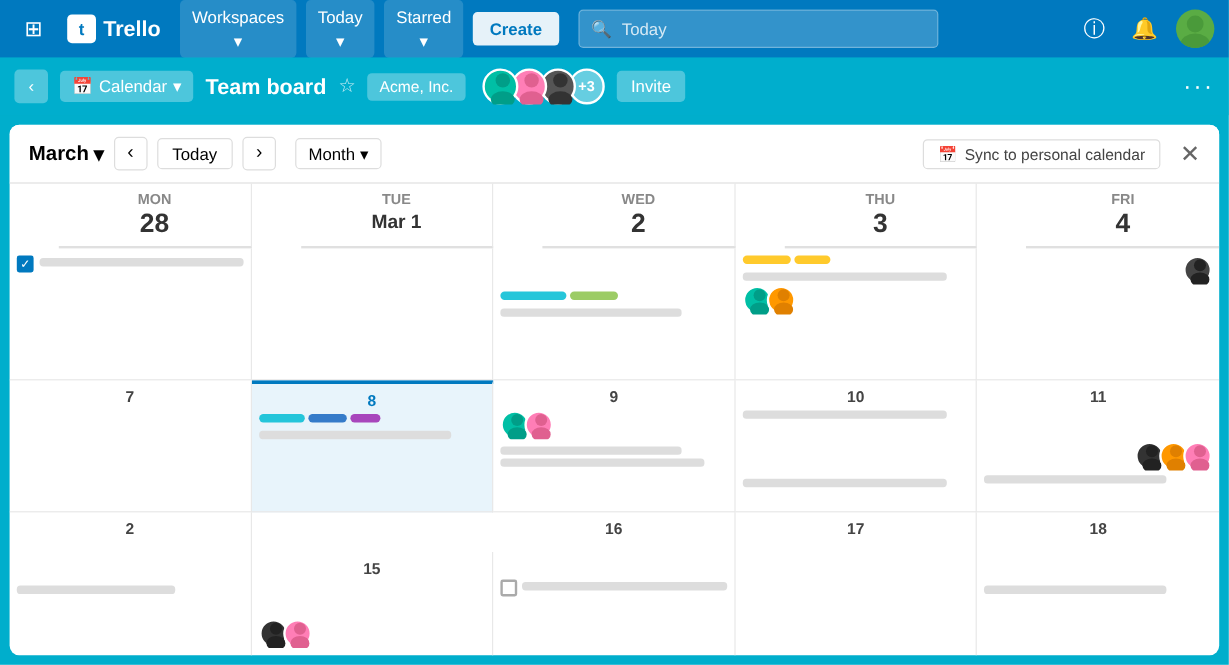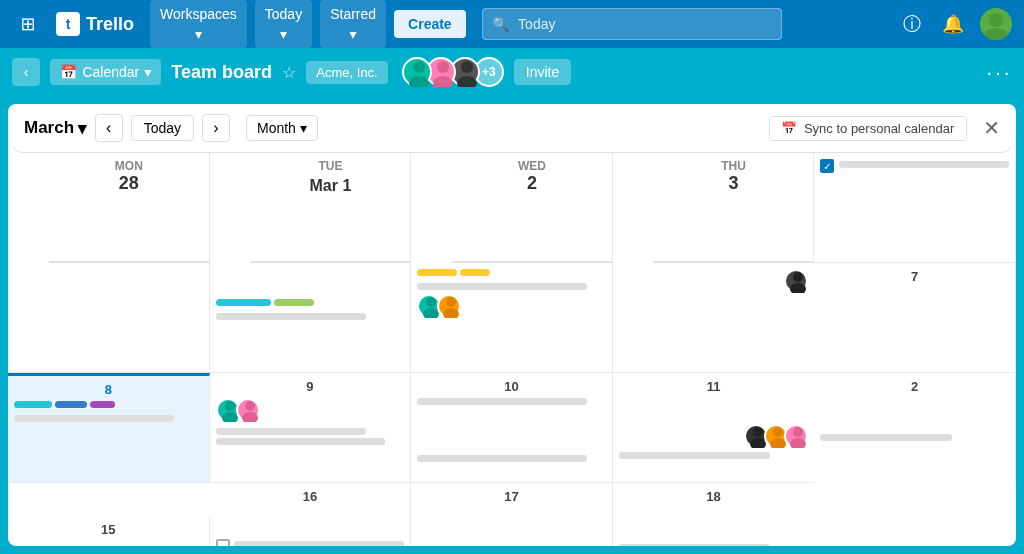--- a/index.html
+++ b/index.html
@@ -67,35 +67,34 @@
     }
 
     
     .cal-toolbar {
       display: flex;
       align-items: center;
       padding: 10px 16px;
       border-bottom: 1px solid #e0e0e0;
       gap: 8px;
       background: white;
-      border-radius: 16px;
     }
     .month-selector { display: flex; align-items: center; gap: 4px; font-size: 17px; font-weight: 700; cursor: pointer; }
     .cal-nav-btn { background: none; border: 1px solid #ddd; border-radius: 4px; width: 28px; height: 28px; cursor: pointer; font-size: 16px; display: flex; align-items: center; justify-content: center; }
     .today-btn { background: none; border: 1px solid #ddd; border-radius: 4px; padding: 4px 12px; font-size: 14px; cursor: pointer; }
     .month-view-btn { display: flex; align-items: center; gap: 4px; background: none; border: 1px solid #ddd; border-radius: 4px; padding: 4px 10px; font-size: 14px; cursor: pointer; margin-left: 8px; }
     .sync-btn { margin-left: auto; display: flex; align-items: center; gap: 6px; background: none; border: 1px solid #ddd; border-radius: 4px; padding: 4px 12px; font-size: 13px; cursor: pointer; color: #444; }
     .close-cal-btn { background: none; border: none; font-size: 20px; cursor: pointer; color: #666; margin-left: 8px; }
     .cal-header-cell {
       text-align: center; padding: 6px 0; font-size: 13px; font-weight: 600; color: #555;
       border-right: 1px solid #e8e8e8; border-bottom: 2px solid #e0e0e0; margin-left: 41px;
     }
     .cal-header-cell:last-child { border-right: none; }
     .cal-header-cell .day-name { font-size: 12px; color: #888; text-transform: uppercase; }
-    .cal-header-cell .day-num { font-size: 18px; font-weight: 600; color: #333; }
+    .cal-header-cell .day-num { font-size: 22px; font-weight: 600; color: #333; }
 
     .cal-cell {
       border-right: 1px solid #e8e8e8;
       border-bottom: 1px solid #e8e8e8;
       padding: 6px;
       vertical-align: top;
       min-height: 110px;
       position: relative;
     }
     .cal-cell:last-child { border-right: none; }
@@ -233,20 +232,24 @@
       <div class="day-name">Tue</div>
       <div class="day-num" style="font-size:16px; padding-top:4px;">Mar 1</div>
     </div>
     <div class="cal-header-cell">
       <div class="day-name">Wed</div>
       <div class="day-num">2</div>
     </div>
     <div class="cal-header-cell">
       <div class="day-name">Thu</div>
       <div class="day-num">3</div>
+    </div>
+    <div class="cal-header-cell" style="border-right:none;">
+      <div class="day-name">Fri</div>
+      <div class="day-num">4</div>
     </div>
 
     <div class="cal-cell" style="border-top: none;">
       <div style="display:flex; align-items: center; gap:5px; margin-bottom:6px;">
         <div class="checkbox-icon">✓</div>
         <div class="card-line" style="flex:1;"></div>
       </div>
     </div>
 
     <div class="cal-cell" style="border-top:none;">

